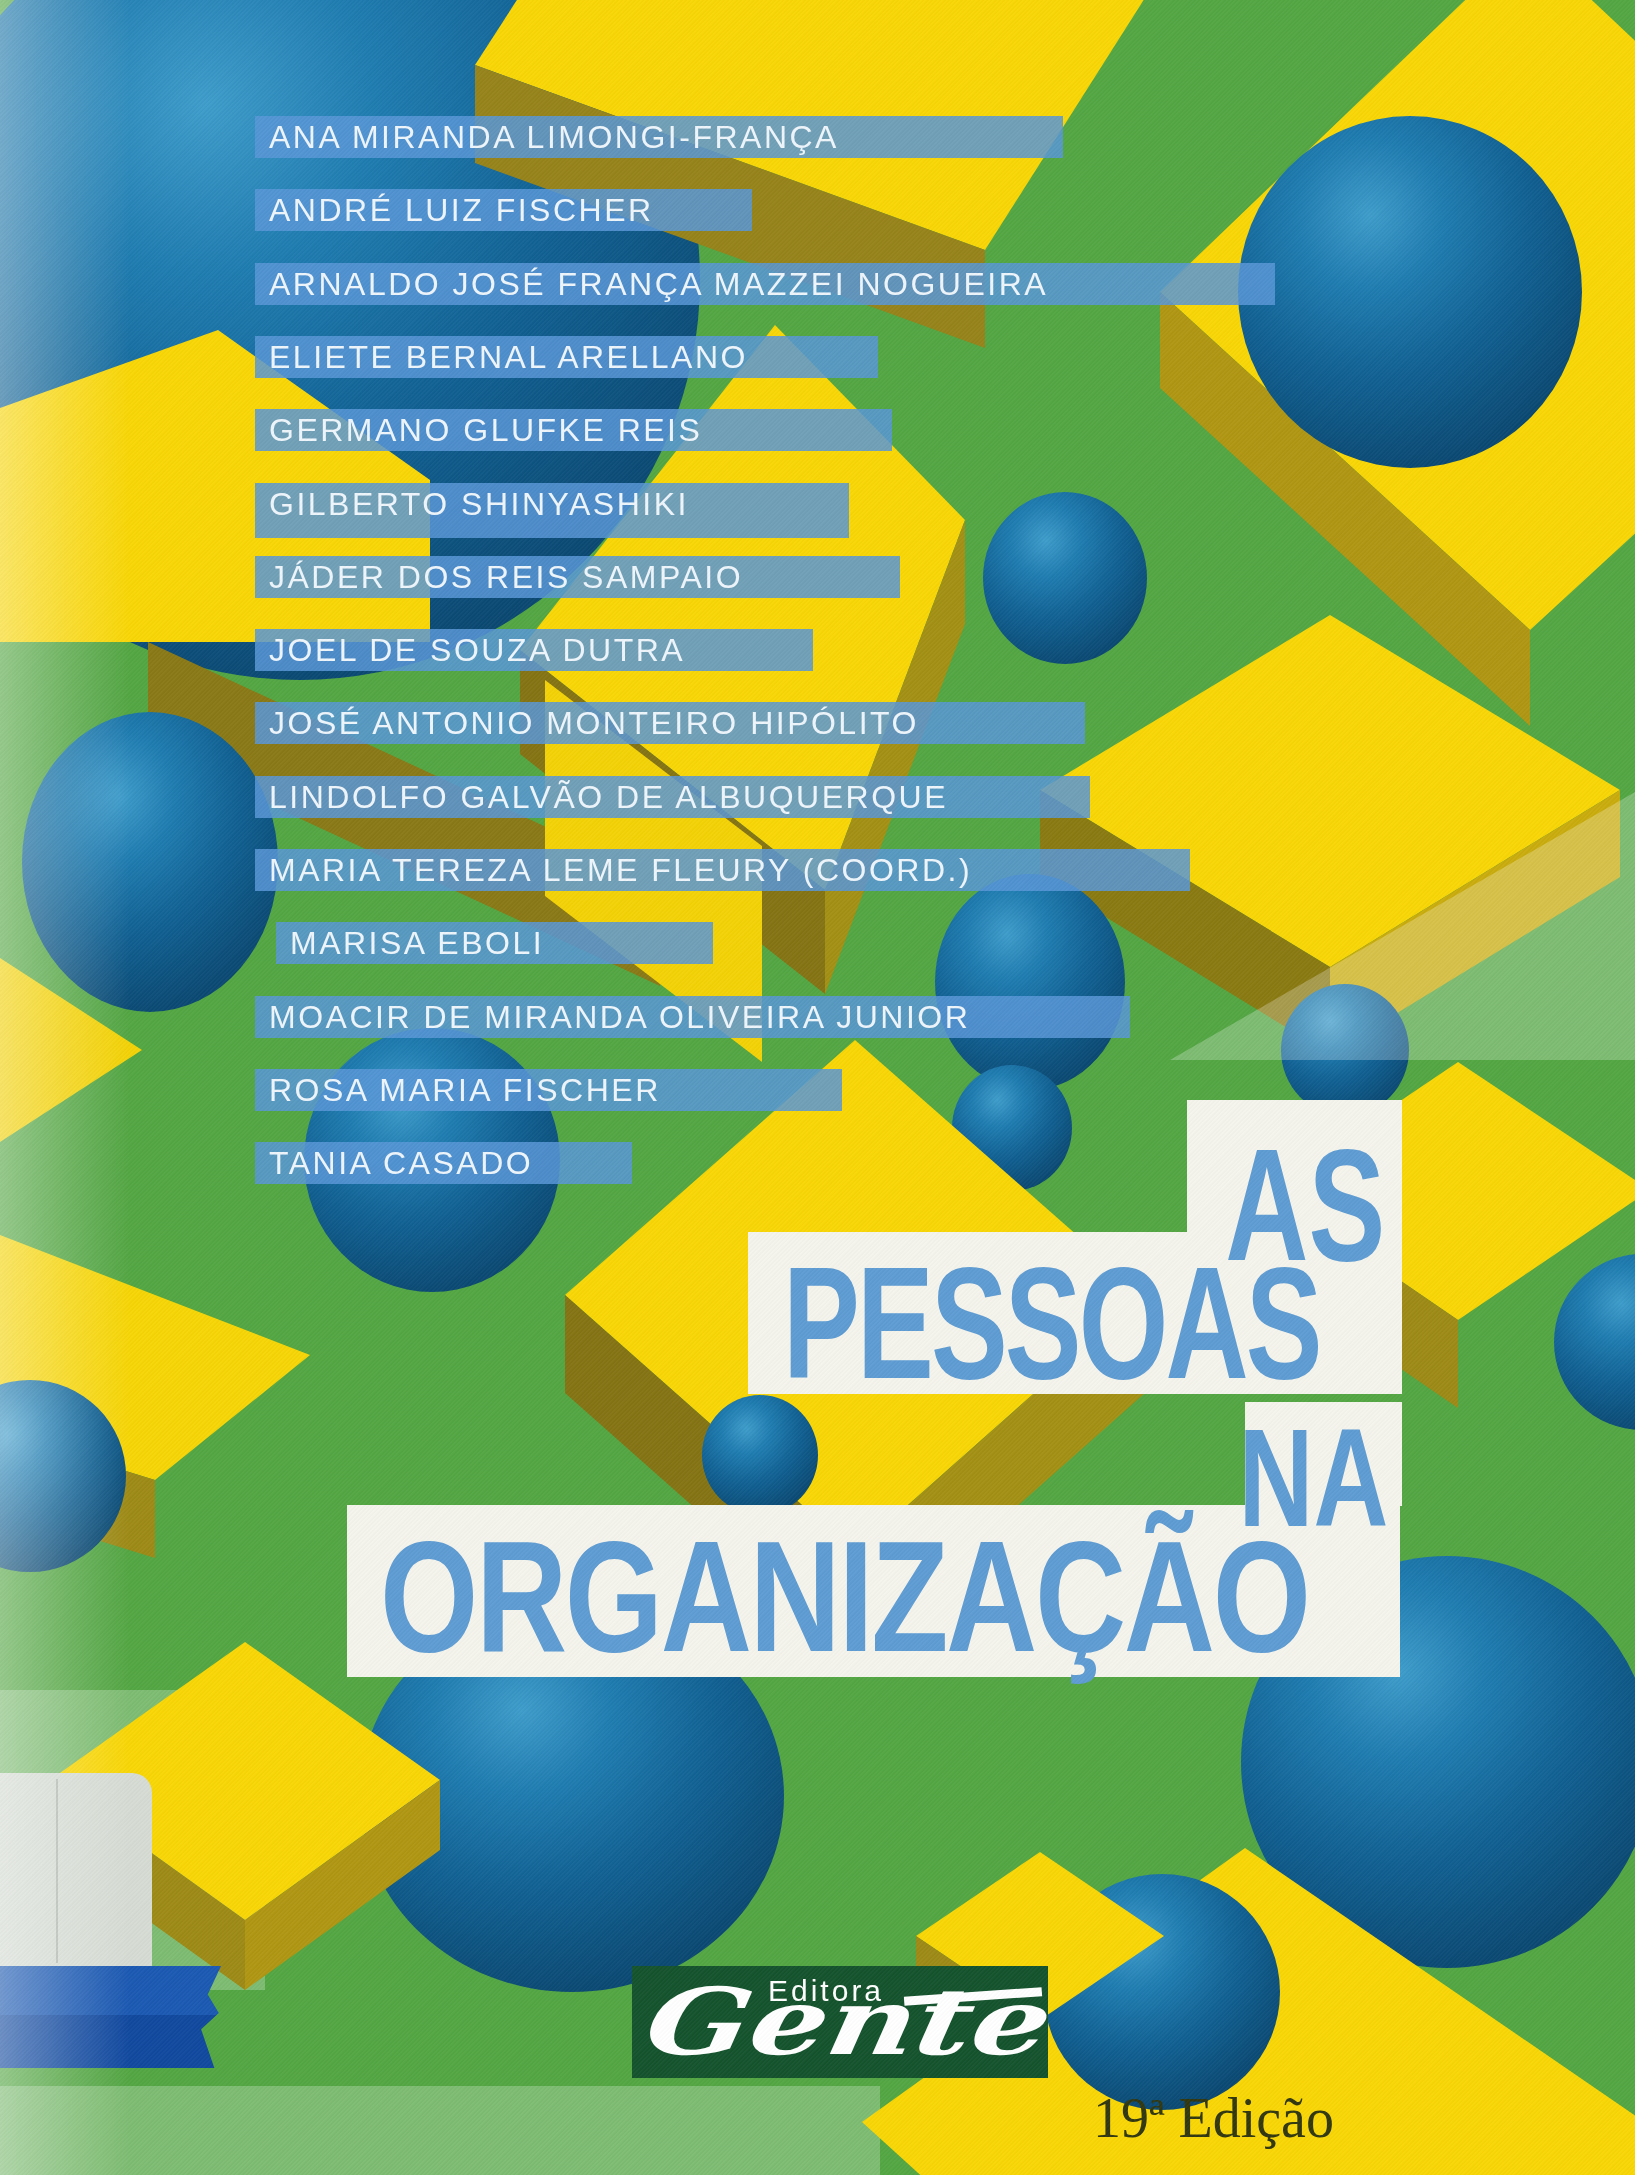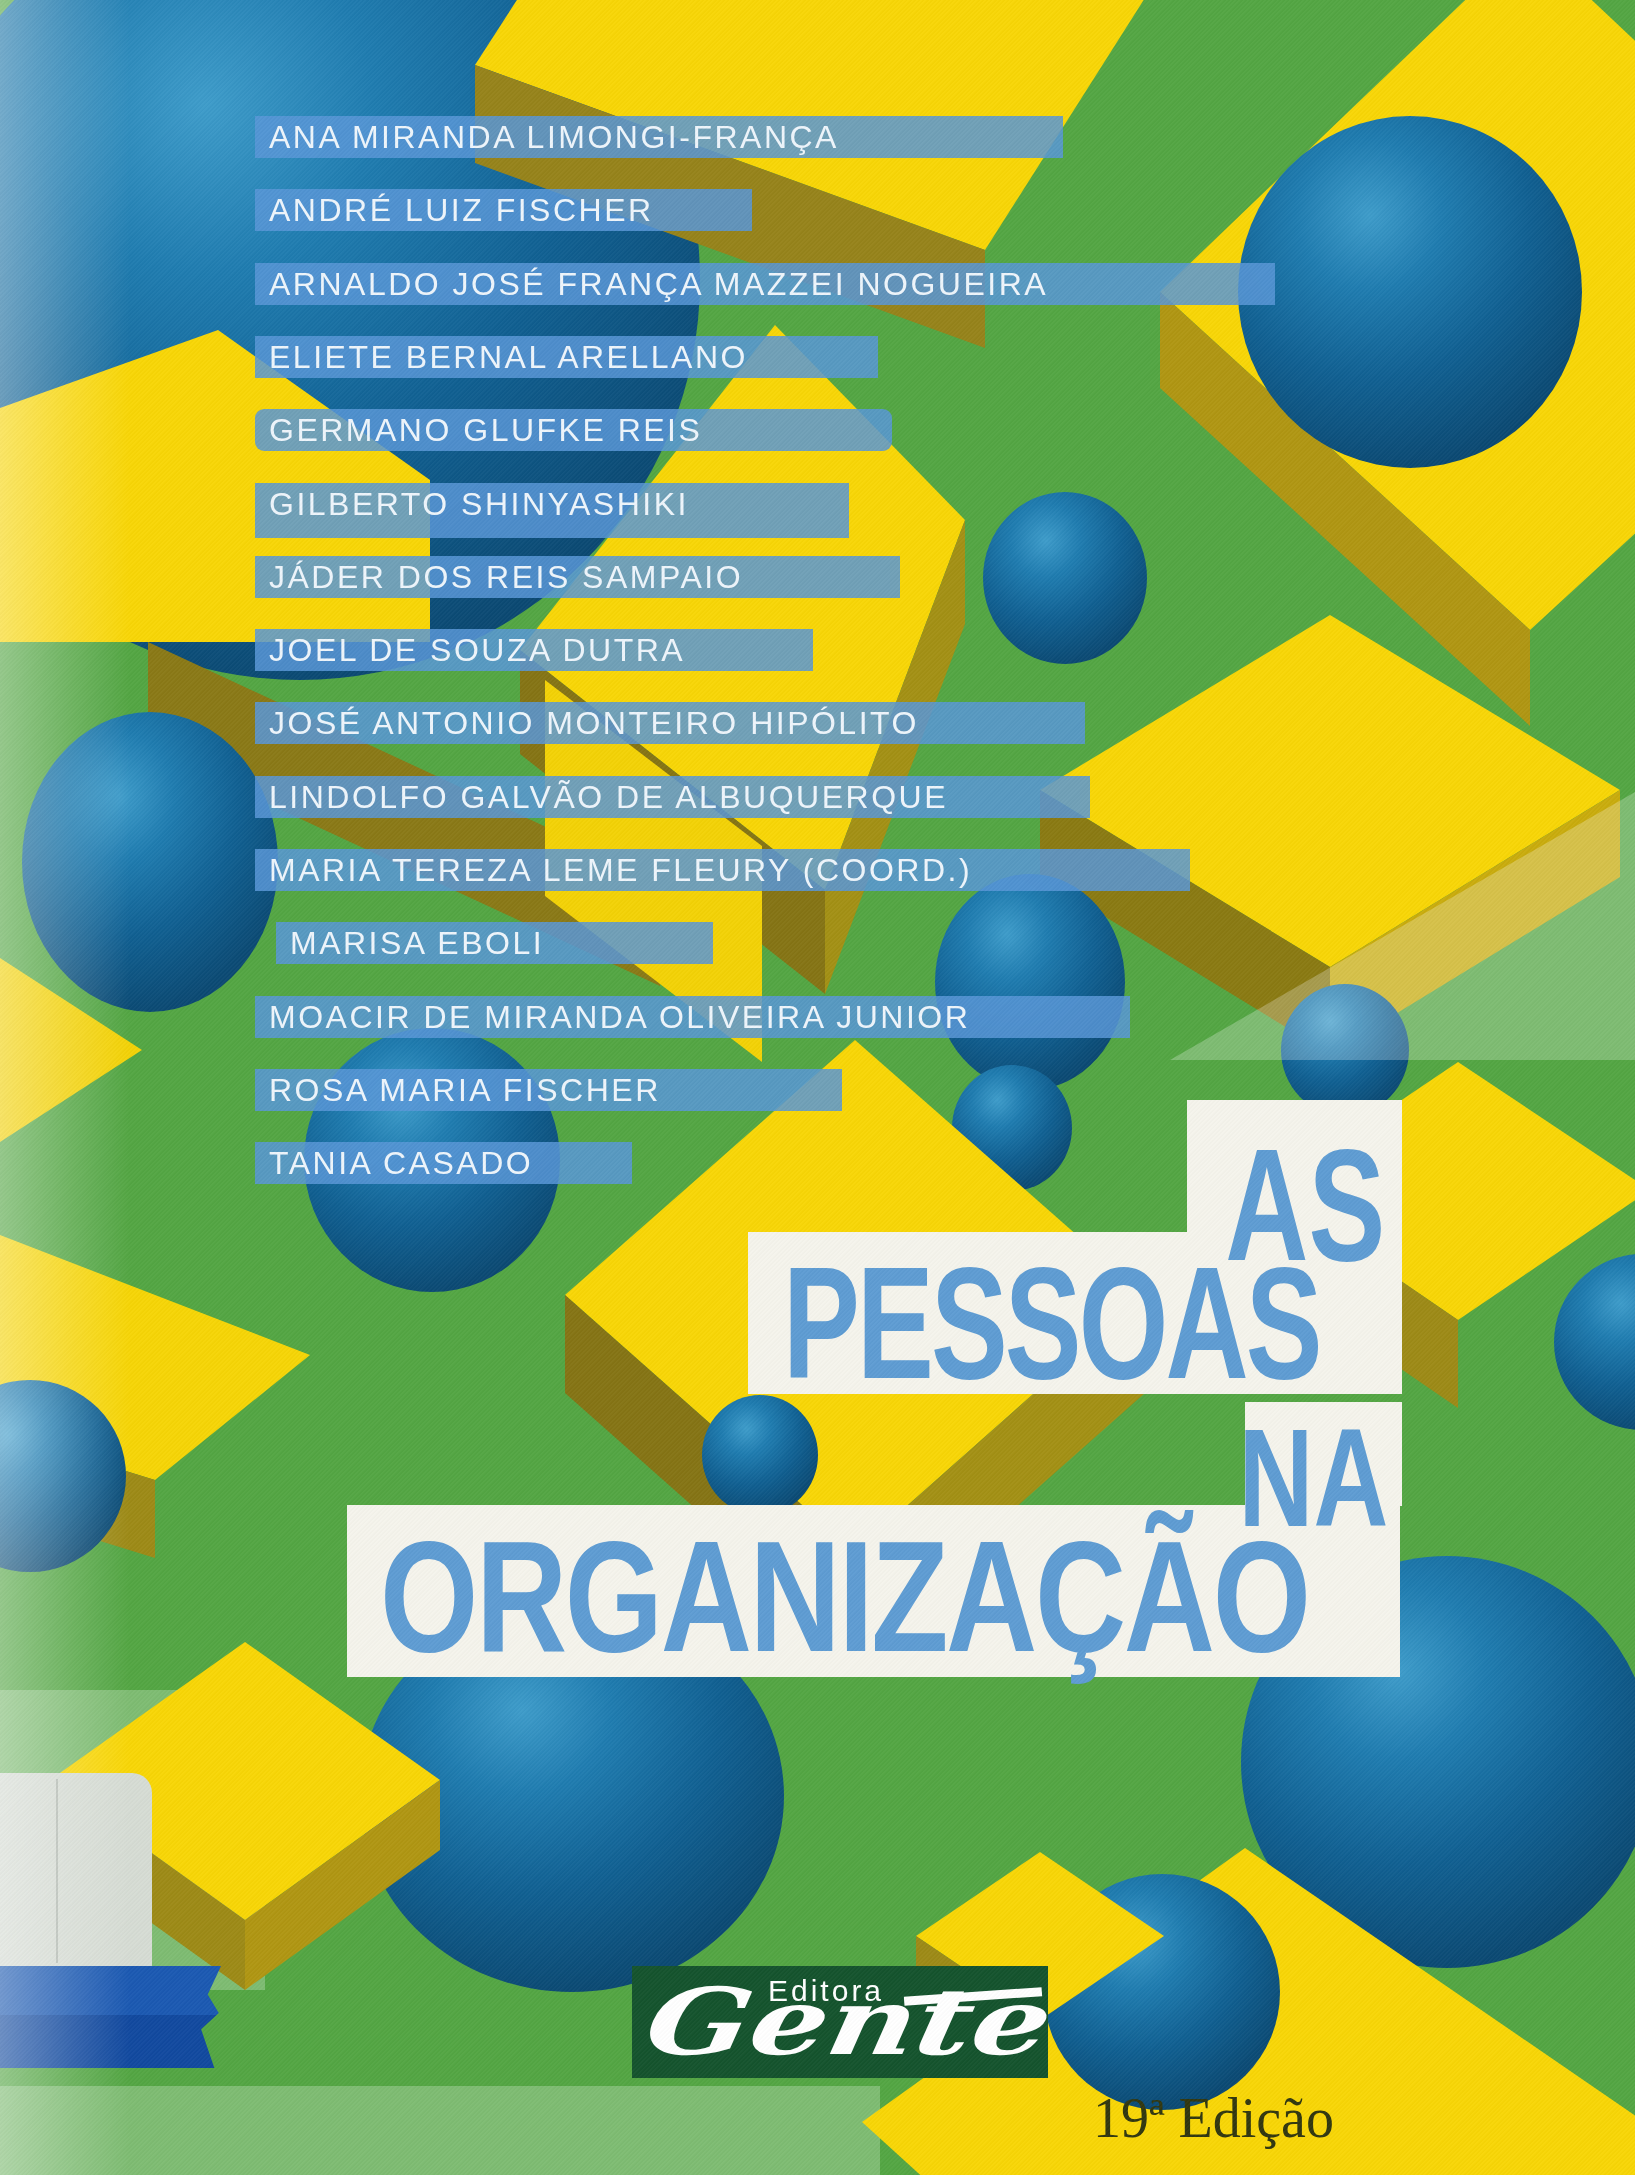--- a/index.html
+++ b/index.html
@@ -120,21 +120,21 @@
 
     <polygon points="1040,1852 1164,1936 1040,2020 916,1936" fill="#f8d606"></polygon>
     <polygon points="916,1936 1040,2020 1040,2072 916,1988" fill="#9d8a16"></polygon>
   </svg>
 
   <div class="layer" id="authors-layer">
       <div class="author-bar" style="left: 255px; top: 116px; width: 808px; height: 42px;">ANA MIRANDA LIMONGI-FRANÇA</div>
       <div class="author-bar" style="left: 255px; top: 189px; width: 497px; height: 42px;">ANDRÉ LUIZ FISCHER</div>
       <div class="author-bar" style="left: 255px; top: 263px; width: 1020px; height: 42px;">ARNALDO JOSÉ FRANÇA MAZZEI NOGUEIRA</div>
       <div class="author-bar" style="left: 255px; top: 336px; width: 623px; height: 42px;">ELIETE BERNAL ARELLANO</div>
-      <div class="author-bar" style="left: 255px; top: 409px; width: 637px; height: 42px; border-radius: 9px;">GERMANO GLUFKE REIS</div>
+      <div class="author-bar" style="left: 255px; top: 409px; width: 637px; height: 42px;">GERMANO GLUFKE REIS</div>
       <div class="author-bar" style="left: 255px; top: 483px; width: 594px; height: 55px;">GILBERTO SHINYASHIKI</div>
       <div class="author-bar" style="left: 255px; top: 556px; width: 645px; height: 42px;">JÁDER DOS REIS SAMPAIO</div>
       <div class="author-bar" style="left: 255px; top: 629px; width: 558px; height: 42px;">JOEL DE SOUZA DUTRA</div>
       <div class="author-bar" style="left: 255px; top: 702px; width: 830px; height: 42px;">JOSÉ ANTONIO MONTEIRO HIPÓLITO</div>
       <div class="author-bar" style="left: 255px; top: 776px; width: 835px; height: 42px;">LINDOLFO GALVÃO DE ALBUQUERQUE</div>
       <div class="author-bar" style="left: 255px; top: 849px; width: 935px; height: 42px;">MARIA TEREZA LEME FLEURY (COORD.)</div>
       <div class="author-bar" style="left: 255px; top: 922px; width: 437px; height: 42px; margin-left: 21px;">MARISA EBOLI</div>
       <div class="author-bar" style="left: 255px; top: 996px; width: 875px; height: 42px;">MOACIR DE MIRANDA OLIVEIRA JUNIOR</div>
       <div class="author-bar" style="left: 255px; top: 1069px; width: 587px; height: 42px;">ROSA MARIA FISCHER</div>
       <div class="author-bar" style="left: 255px; top: 1142px; width: 377px; height: 42px;">TANIA CASADO</div>

